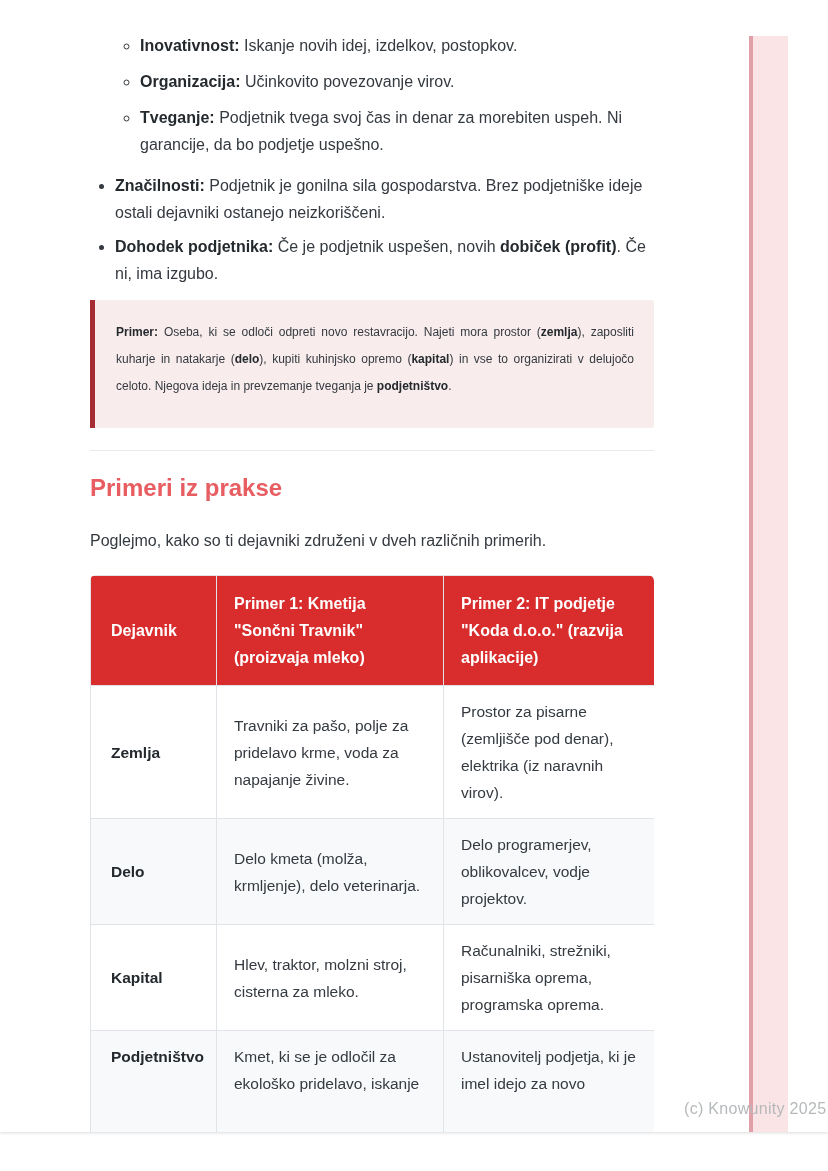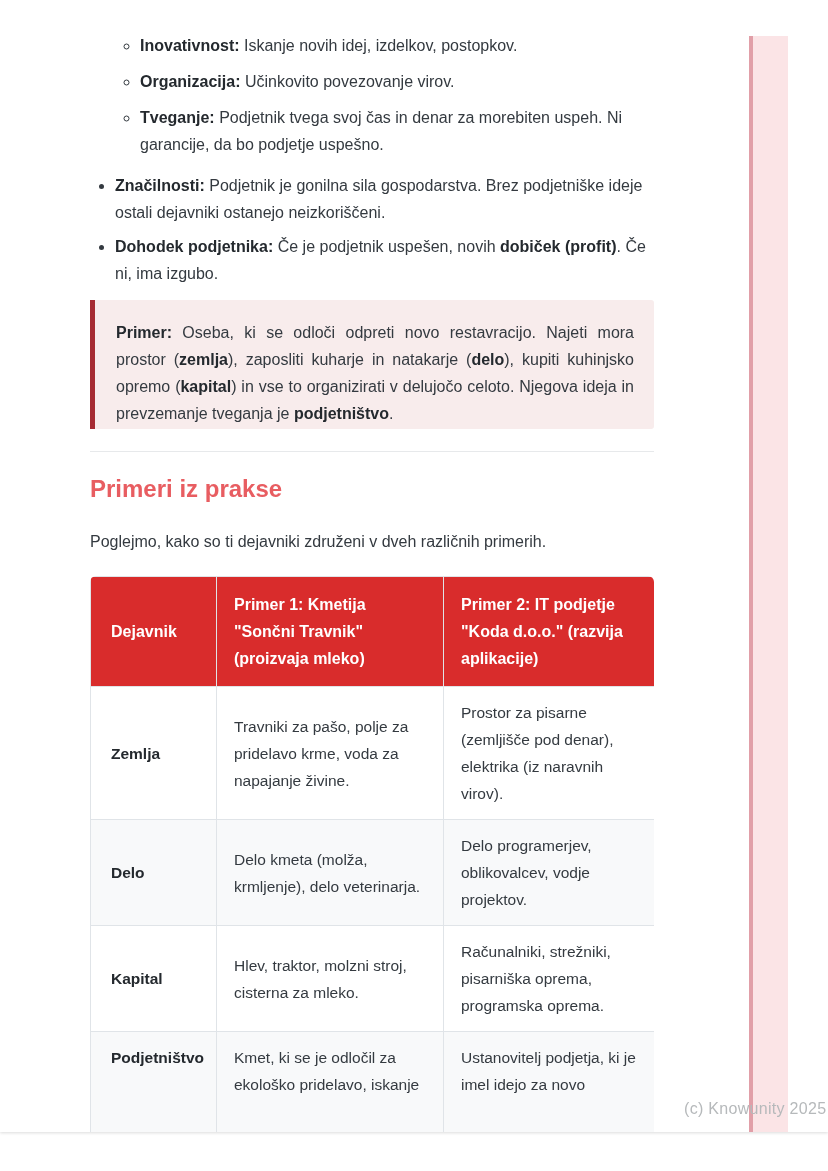--- a/index.html
+++ b/index.html
@@ -51,22 +51,22 @@
     font-size:16px;line-height:27px;
     margin-bottom:9px;
   }
   ul.main-list li{margin-bottom:7px;}
   li b, .callout b{color:var(--text-bold);}
   .callout{
     margin-top:13px;
     background:var(--callout-bg);
     border-left:5px solid var(--callout-border);
     border-radius:0 3px 3px 0;
-    padding:19px 20px 2px 21px;
-    font-size:16px;line-height:27px;
+    padding:19px 20px 28px 21px;
+    font-size:12px;line-height:27px;
     text-align:justify;
   }
   hr.divider{
     border:none;border-top:1px solid #e7e9eb;
     margin-top:22px;
   }
   h2.section-heading{
     margin-top:22px;
     font-size:24px;line-height:30px;
     font-weight:bold;

